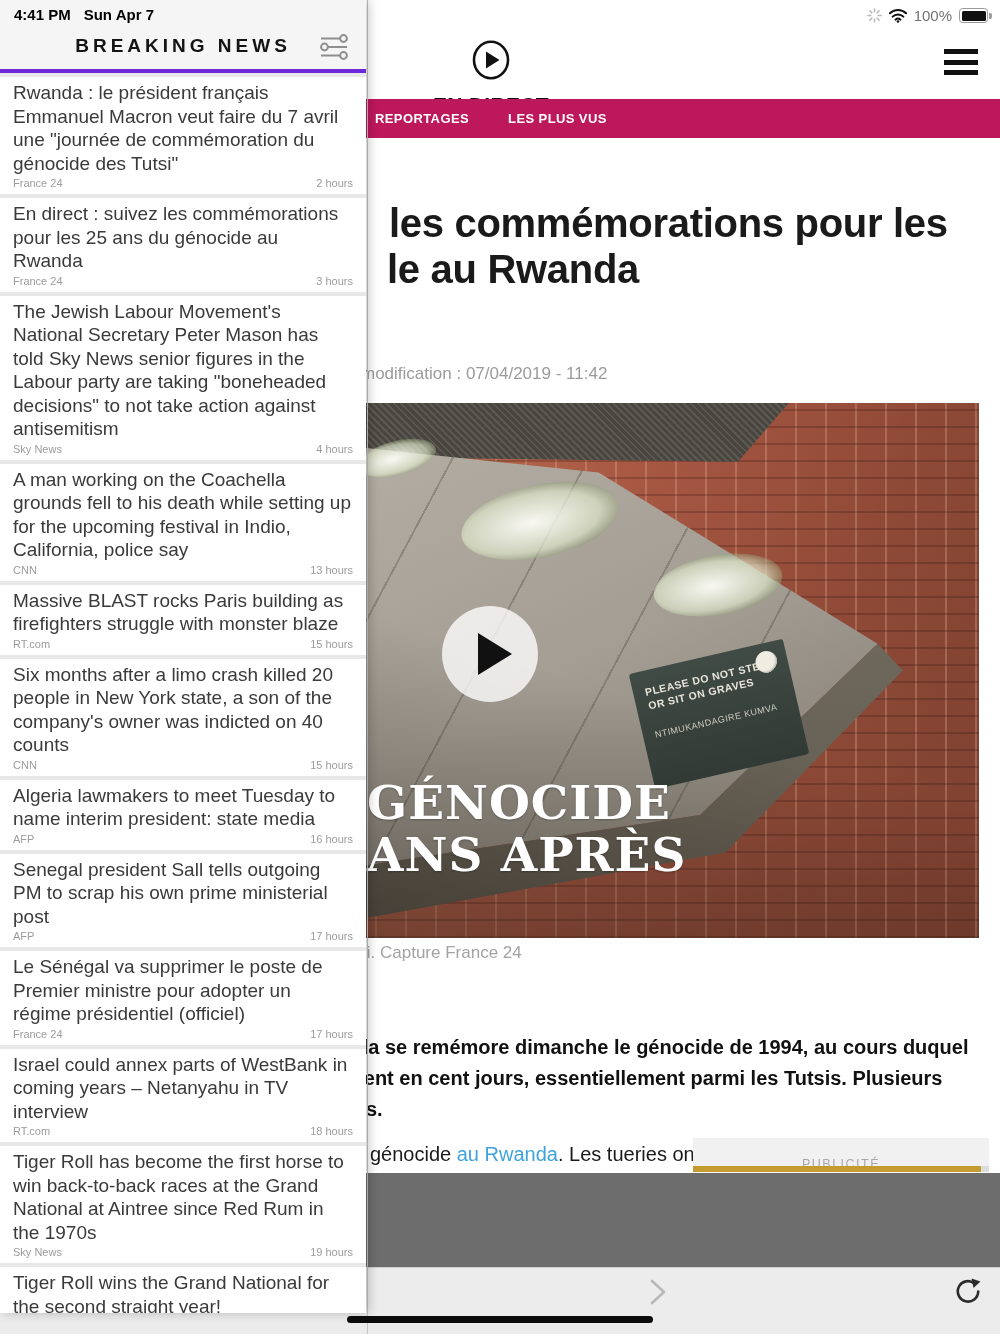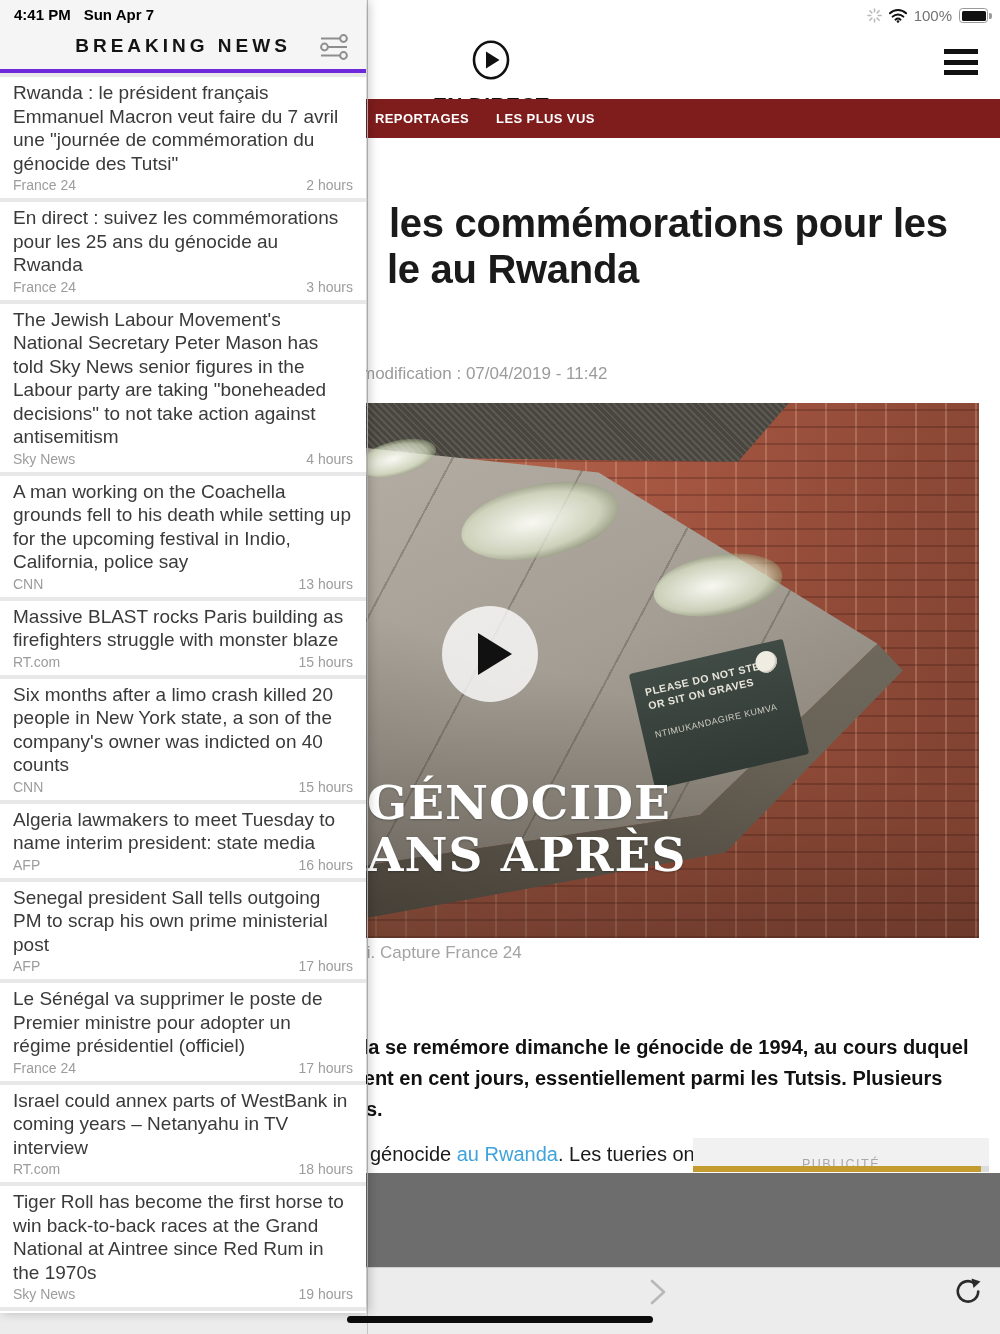--- a/index.html
+++ b/index.html
@@ -14,22 +14,22 @@
   .batt-pct{font-size:15px;font-weight:500;color:#737373;}
   .battery{width:27px;height:13px;border:1.5px solid #9a9a9a;border-radius:3.5px;position:relative;}
   .battery .fill{position:absolute;inset:1.5px;background:#111;border-radius:1.5px;}
   .battery .nub{position:absolute;right:-4.5px;top:3.5px;width:2.5px;height:6px;background:#9a9a9a;border-radius:0 2px 2px 0;}
 
   .live-logo{top:40px;left:433px;display:flex;align-items:center;gap:13px;flex-direction:column;}
   .live-label{font-size:21px;font-weight:800;color:#111;letter-spacing:.3px;}
   .hamburger{top:49px;right:22px;width:34px;}
   .hamburger div{height:5px;background:#111;margin-bottom:5.5px;}
 
-  .nav-bar{top:99px;left:0;right:0;height:39px;background:#7f1d1d;display:flex;align-items:center;
-           padding-left:375px;gap:27px;}
+  .nav-bar{top:99px;left:0;right:0;height:39px;background:#be185d;display:flex;align-items:center;
+           padding-left:375px;gap:39px;}
   .nav-item{font-size:13px;font-weight:700;color:#fff;letter-spacing:.4px;}
 
   .a-title{font-size:40px;font-weight:700;color:#1a1a1a;letter-spacing:-.3px;white-space:nowrap;margin-left:25px;}
   .t1{left:364px;top:201px;} .t2{left:362px;top:247px;}
   .a-meta{left:361px;top:364px;font-size:17px;color:#9b9b9b;white-space:nowrap;}
 
   
   .figure{left:345px;top:403px;width:634px;height:535px;overflow:hidden;
           background:
             repeating-linear-gradient(0deg, rgba(40,10,5,.22) 0 2px, rgba(0,0,0,0) 2px 17px),
@@ -93,21 +93,21 @@
   .p-status{display:flex;gap:13px;padding:6px 0 2px 14px;background:#f5f5f5;}
   .p-time{font-size:15px;font-weight:700;color:#000;}
   .p-date{font-size:15px;font-weight:600;color:#000;}
   .p-header{position:relative;height:44px;background:#f5f5f5;border-bottom:4px solid #6d28d9;}
   .p-title{text-align:center;font-size:19px;font-weight:700;letter-spacing:4px;color:#141414;padding-top:10px;}
   .filter-ic{position:absolute;right:16px;top:7px;}
   .news-list{padding-top:4px;}
   .card{background:#fff;margin-bottom:4px;padding:4px 13px 2px 13px;cursor:pointer;}
   .card .hl{font-size:19px;line-height:23.5px;color:#3a3a3a;}
   .card .meta-row{display:flex;justify-content:space-between;margin-top:2px;padding-bottom:3px;}
-  .card .src,.card .tm{font-size:14px;color:#9c9c9c;text-align:center;}
+  .card .src,.card .tm{font-size:11px;color:#9c9c9c;text-align:center;}
 </style>
 </head>
 <body>
 
 <div id="screen">
 
   <div class="abs status-right">
     <svg class="sync-ic" viewBox="0 0 16 16">
       <g stroke="#b9b9b9" stroke-width="1.6" stroke-linecap="round">
         <line x1="8" y1="1" x2="8" y2="4"></line>

